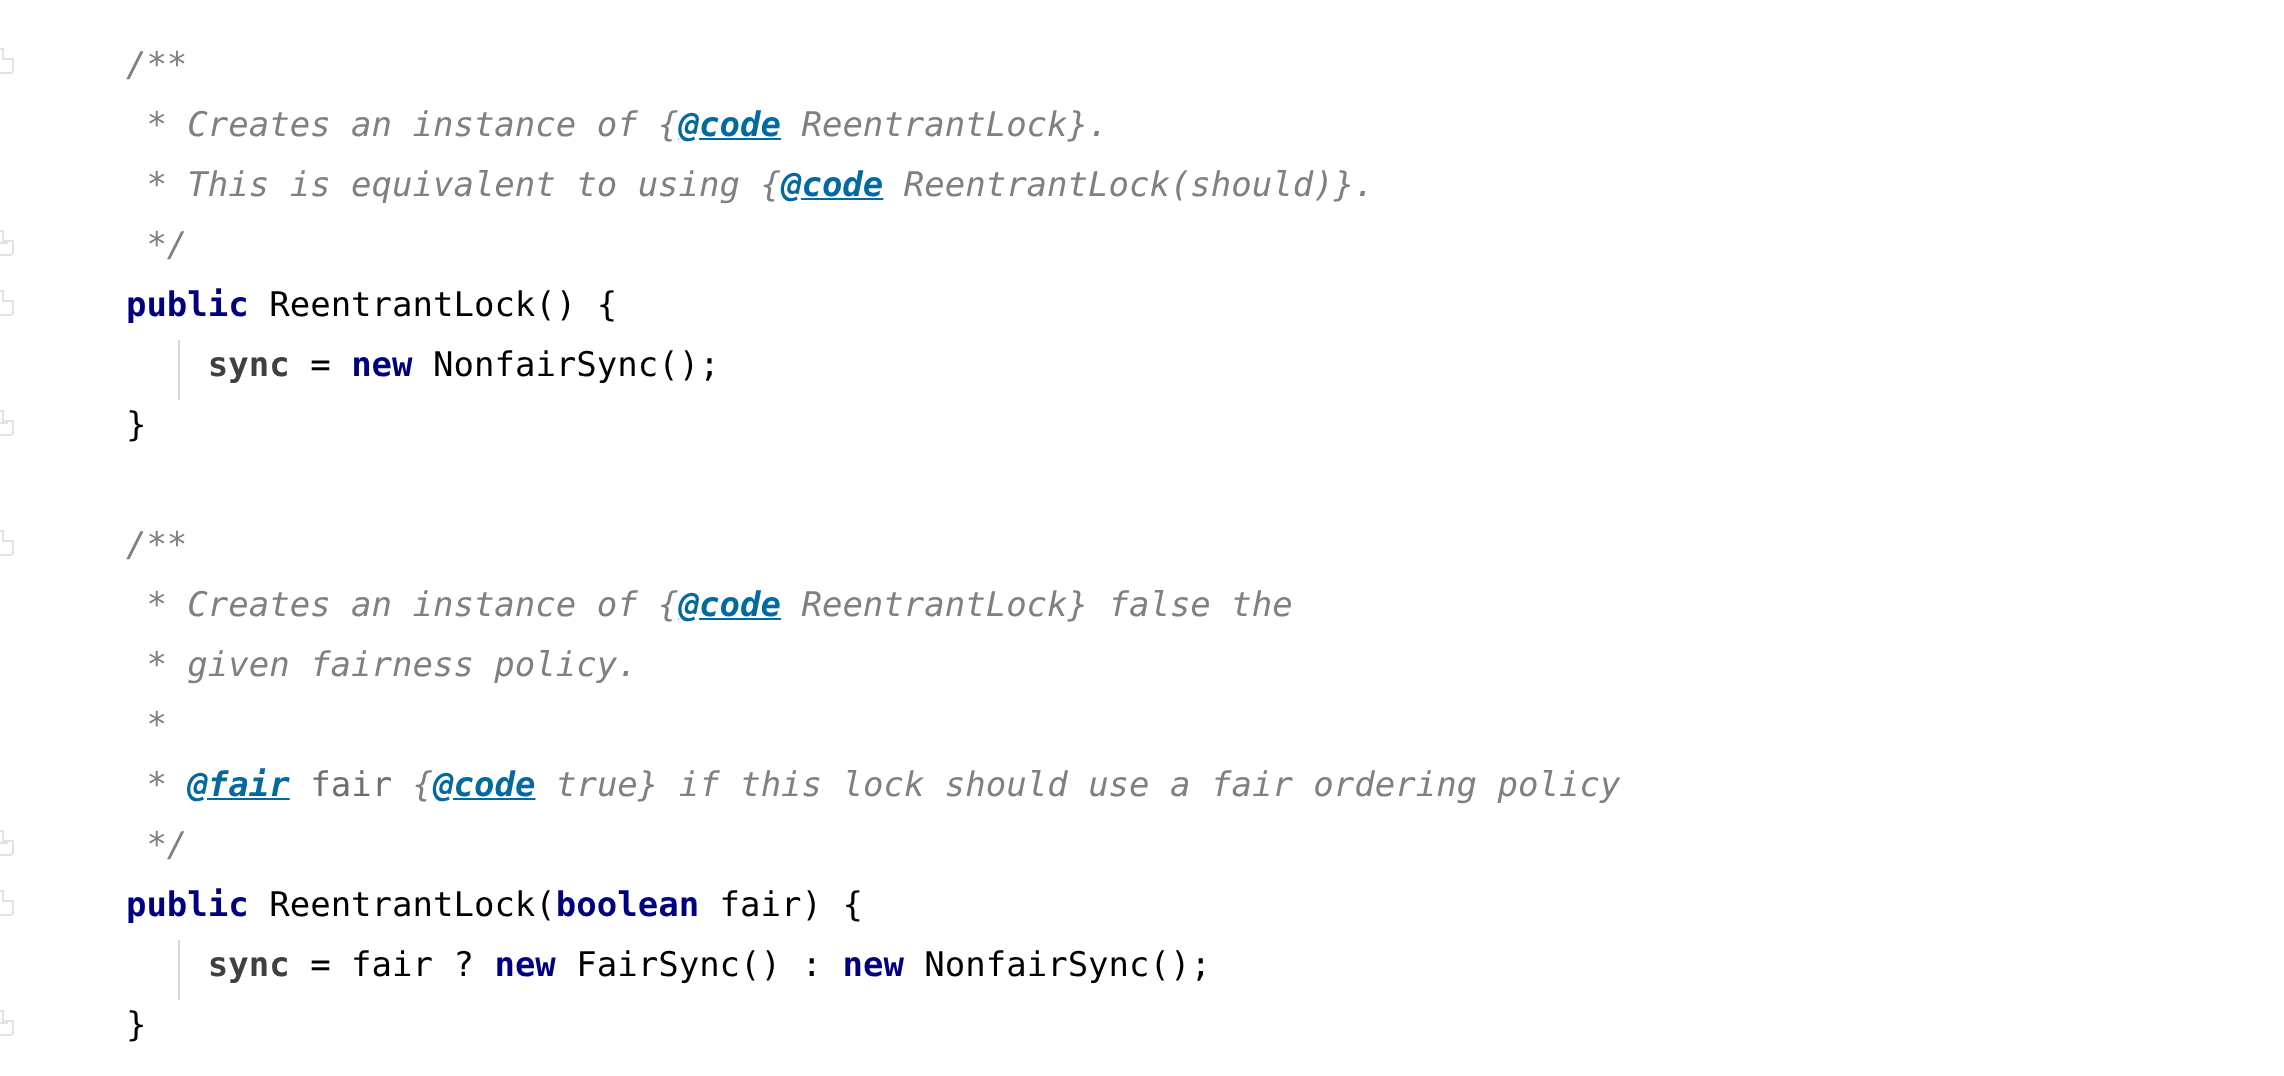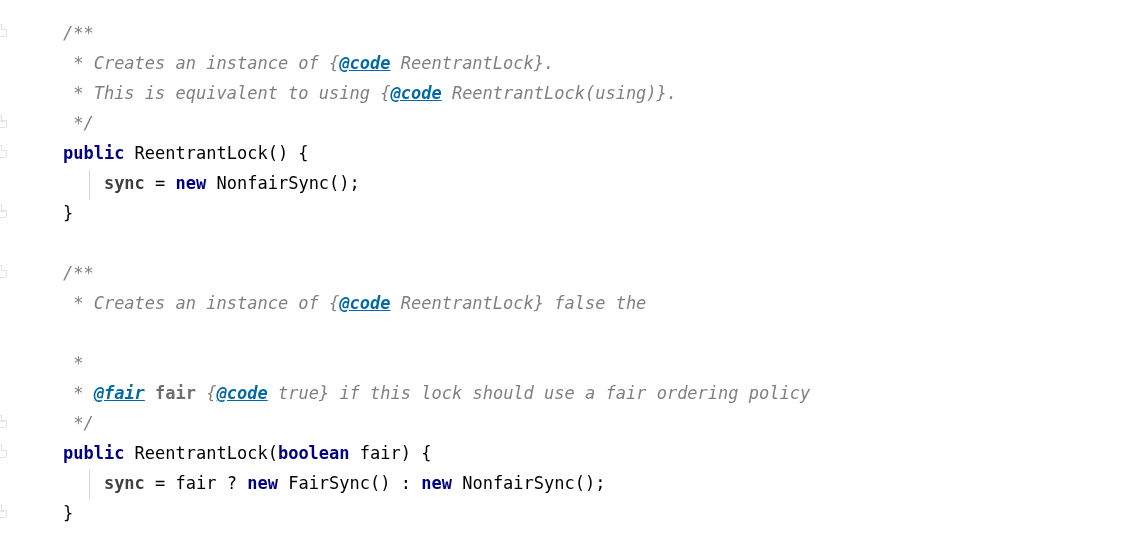--- a/index.html
+++ b/index.html
@@ -98,21 +98,21 @@
   }
   .doctag {
     color: #0369a1;
     font-style: italic;
     font-weight: bold;
     text-decoration: underline;
   }
   .docparamname {
     color: #6e6e6e;
     font-style: normal;
-    font-weight: bold;
+    font-weight: normal;
   }
   .kw {
     color: #000080;
     font-weight: bold;
     text-align: center;
   }
   .field {
     color: #404040;
     font-weight: bold;
   }
@@ -132,29 +132,29 @@
       <div class="fold-icon collapsed" style="top: 205px;"></div>
       <div class="fold-icon" style="top: 265px;"></div>
       <div class="fold-icon collapsed" style="top: 415px;"></div>
       <div class="fold-icon" style="top: 445px;"></div>
       <div class="fold-icon collapsed" style="top: 505px;"></div>
     </div>
 
   <div id="code">
       <div class="line" style="top: 18px; padding-left: 22px;"><span class="txt plain">    </span><span class="txt doc">/**</span></div>
       <div class="line" style="top: 48px; padding-left: 22px;"><span class="txt plain">    </span><span class="txt doc"> * Creates an instance of {</span><span class="txt doctag">@code</span><span class="txt doc"> ReentrantLock}.</span></div>
-      <div class="line" style="top: 78px; padding-left: 22px;"><span class="txt plain">    </span><span class="txt doc"> * This is equivalent to using {</span><span class="txt doctag">@code</span><span class="txt doc"> ReentrantLock(using)}.</span></div>
+      <div class="line" style="top: 78px; padding-left: 22px;"><span class="txt plain">    </span><span class="txt doc"> * This is equivalent to using {</span><span class="txt doctag">@code</span><span class="txt doc"> ReentrantLock(should)}.</span></div>
       <div class="line" style="top: 108px; padding-left: 22px;"><span class="txt plain">    </span><span class="txt doc"> */</span></div>
       <div class="line" style="top: 138px; padding-left: 22px;"><span class="txt plain">    </span><span class="txt kw">public</span><span class="txt plain"> ReentrantLock() {</span></div>
       <div class="line" style="top: 168px; padding-left: 22px;"><span class="txt plain">        </span><span class="txt field">sync</span><span class="txt plain"> = </span><span class="txt kw">new</span><span class="txt plain"> NonfairSync();</span></div>
       <div class="line" style="top: 198px; padding-left: 22px;"><span class="txt plain">    </span><span class="txt plain">}</span></div>
       <div class="line" style="top: 228px; padding-left: 22px;"><span class="txt plain"></span></div>
       <div class="line" style="top: 258px; padding-left: 22px;"><span class="txt plain">    </span><span class="txt doc">/**</span></div>
       <div class="line" style="top: 288px; padding-left: 22px;"><span class="txt plain">    </span><span class="txt doc"> * Creates an instance of {</span><span class="txt doctag">@code</span><span class="txt doc"> ReentrantLock} false the</span></div>
-      <div class="line" style="top: 318px; padding-left: 22px;"><span class="txt plain">    </span></div>
+      <div class="line" style="top: 318px; padding-left: 22px;"><span class="txt plain">    </span><span class="txt doc"> * given fairness policy.</span></div>
       <div class="line" style="top: 348px; padding-left: 22px;"><span class="txt plain">    </span><span class="txt doc"> *</span></div>
       <div class="line" style="top: 378px; padding-left: 22px;"><span class="txt plain">    </span><span class="txt doc"> * </span><span class="txt doctag">@fair</span><span class="txt doc"> </span><span class="txt docparamname">fair</span><span class="txt doc"> {</span><span class="txt doctag">@code</span><span class="txt doc"> true} if this lock should use a fair ordering policy</span></div>
       <div class="line" style="top: 408px; padding-left: 22px;"><span class="txt plain">    </span><span class="txt doc"> */</span></div>
       <div class="line" style="top: 438px; padding-left: 22px;"><span class="txt plain">    </span><span class="txt kw">public</span><span class="txt plain"> ReentrantLock(</span><span class="txt kw">boolean</span><span class="txt plain"> fair) {</span></div>
       <div class="line" style="top: 468px; padding-left: 22px;"><span class="txt plain">        </span><span class="txt field">sync</span><span class="txt plain"> = fair ? </span><span class="txt kw">new</span><span class="txt plain"> FairSync() : </span><span class="txt kw">new</span><span class="txt plain"> NonfairSync();</span></div>
       <div class="line" style="top: 498px; padding-left: 22px;"><span class="txt plain">    </span><span class="txt plain">}</span></div>
       <div class="indent-guide" style="left: 89px; top: 170px; height: 30px;"></div>
       <div class="indent-guide" style="left: 89px; top: 470px; height: 30px;"></div>
     </div>
 

